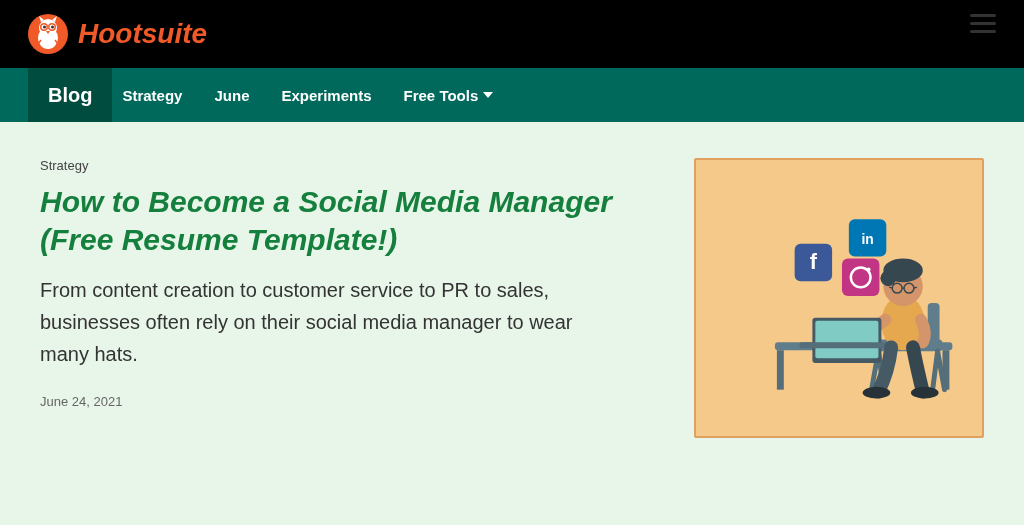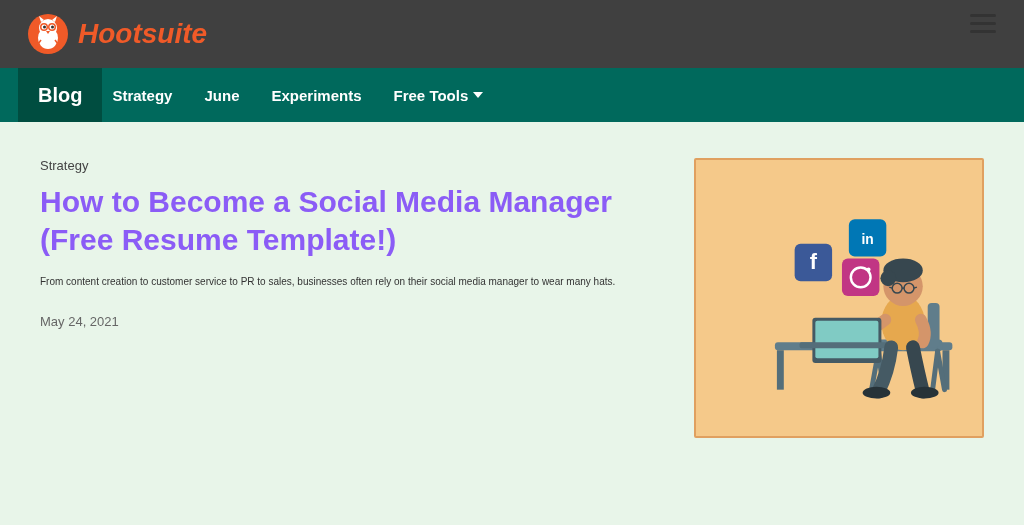--- a/index.html
+++ b/index.html
@@ -6,21 +6,21 @@
     body {
       font-family: 'Helvetica Neue', Arial, sans-serif;
       background-color: #e8f5e9;
       width: 1024px;
       min-height: 525px;
       overflow: hidden;
     }
 
     
     .top-bar {
-      background-color: #404040;
+      background-color: #000000;
       display: flex;
       justify-content: space-between;
       padding: 14px 28px;
     }
     .logo-area {
       display: flex;
       align-items: center;
       gap: 10px;
     }
     .logo-text {
@@ -45,21 +45,21 @@
       height: 3px;
       background: #333;
       border-radius: 2px;
     }
 
     
     .nav-bar {
       background-color: #00695c;
       display: flex;
       align-items: center;
-      padding: 0 18px;
+      padding: 0 28px;
       height: 54px;
     }
     .nav-blog {
       background-color: #004d40;
       color: white;
       font-size: 20px;
       font-weight: 700;
       padding: 14px 20px;
       height: 54px;
       display: flex;
@@ -115,26 +115,27 @@
       flex: 1;
     }
     .article-category {
       font-size: 13px;
       color: #444;
       margin-bottom: 10px;
     }
     .article-title {
       font-size: 30px;
       font-weight: 800;
-      color: #8b5cf6;
+      color: #15803d;
       line-height: 1.25;
       margin-bottom: 16px;
+      font-style: italic;
     }
     .article-excerpt {
-      font-size: 10px;
+      font-size: 20px;
       color: #333;
       line-height: 1.6;
       margin-bottom: 24px;
       max-width: 580px;
     }
     .article-author {
       font-size: 15px;
       font-weight: 700;
       color: #111;
       margin-bottom: 4px;
@@ -213,21 +214,21 @@
       <span class="chevron-down"></span>
     </div>
   </div>
 </nav>
 
 <div class="main-content">
   <div class="article-text">
     <div class="article-category">Strategy</div>
     <h1 class="article-title">How to Become a Social Media Manager (Free Resume Template!)</h1>
     <p class="article-excerpt">From content creation to customer service to PR to sales, businesses often rely on their social media manager to wear many hats.</p>
-    <div class="article-date">May 24, 2021</div>
+    <div class="article-date">June 24, 2021</div>
   </div>
 
   <div class="article-image">
     <svg class="illustration-svg" viewBox="0 0 290 280" xmlns="http://www.w3.org/2000/svg">
 
       <rect width="290" height="280" fill="#f5c98a"></rect>
 
       <rect x="80" y="185" width="180" height="8" rx="3" fill="#607d8b"></rect>
 
       <rect x="82" y="193" width="7" height="40" fill="#546e7a"></rect>

